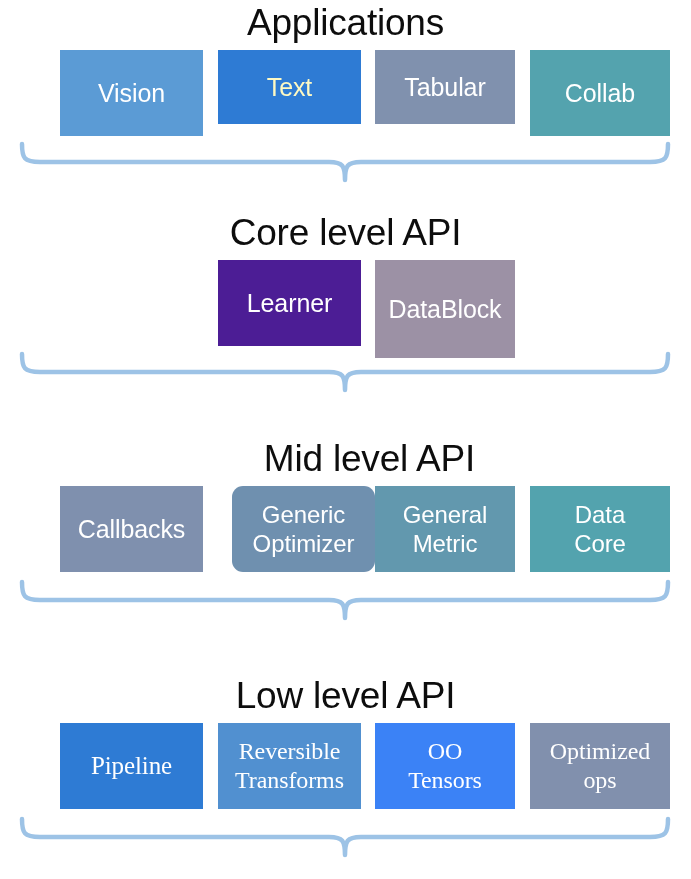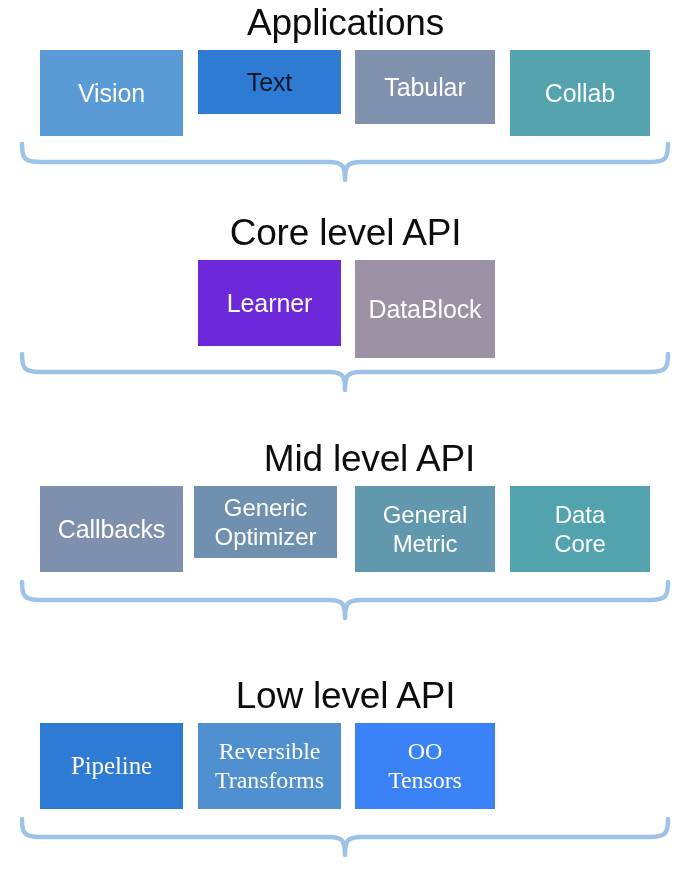--- a/index.html
+++ b/index.html
@@ -44,20 +44,21 @@
     display: flex;
     align-items: center;
     justify-content: center;
     text-align: center;
     color: #ffffff;
     font-size: 25px;
     line-height: 30px;
     font-weight: 400;
     letter-spacing: -0.1px;
     padding: 0 4px;
+    margin-left: 20px;
   }
   .box.two-line {
     font-size: 24px;
     line-height: 29px;
   }
   .brace-wrap {
     position: absolute;
     left: 0;
     width: 691px;
     height: 58px;
@@ -91,71 +92,72 @@
 </head>
 <body style="background: rgb(255, 255, 255);">
 
 <div id="diagram">
 
   <section class="layer" id="layer-applications">
     <div class="layer-title t-applications" style="color: rgb(13, 13, 13);">Applications</div>
 
     <div class="box-row r-applications">
       <div class="box" style="left: 40px; width: 143px; height: 86px; background: rgb(91, 155, 213); color: rgb(255, 255, 255);">Vision</div>
-      <div class="box" style="left: 198px; width: 143px; height: 64px; background: rgb(46, 123, 212); color: #0f172a;">Text</div>
+      <div class="box" style="left: 198px; width: 143px; height: 74px; background: rgb(46, 123, 212); color: #fef9c3;">Text</div>
       <div class="box" style="left: 355px; width: 140px; height: 74px; background: rgb(128, 145, 174); color: rgb(255, 255, 255);">Tabular</div>
       <div class="box" style="left: 510px; width: 140px; height: 86px; background: rgb(84, 163, 174); color: rgb(255, 255, 255);">Collab</div>
     </div>
 
     <div class="brace-wrap b-applications">
       <svg width="691" height="58" viewBox="0 0 691 58" aria-hidden="true">
         <path d="M22 4 C22 18, 24 22, 40 22 L329 22 C343 22, 345 26, 345 40 C345 26, 347 22, 361 22 L650 22 C666 22, 668 18, 668 4" fill="none" stroke="#9DC3E6" stroke-width="4.5" stroke-linecap="round" stroke-linejoin="round"></path>
       </svg>
     </div>
   </section>
 
   <section class="layer" id="layer-high">
     <div class="layer-title t-high" style="color: rgb(13, 13, 13);">Core level API</div>
 
     <div class="box-row r-high">
-      <div class="box" style="left: 198px; width: 143px; height: 86px; background: #6d28d9; color: rgb(255, 255, 255);">Learner</div>
+      <div class="box" style="left: 198px; width: 143px; height: 86px; background: #4c1d95; color: rgb(255, 255, 255);">Learner</div>
       <div class="box" style="left: 355px; width: 140px; height: 98px; background: rgb(156, 145, 165); color: rgb(255, 255, 255);">DataBlock</div>
     </div>
 
     <div class="brace-wrap b-high">
       <svg width="691" height="58" viewBox="0 0 691 58" aria-hidden="true">
         <path d="M22 4 C22 18, 24 22, 40 22 L329 22 C343 22, 345 26, 345 40 C345 26, 347 22, 361 22 L650 22 C666 22, 668 18, 668 4" fill="none" stroke="#9DC3E6" stroke-width="4.5" stroke-linecap="round" stroke-linejoin="round"></path>
       </svg>
     </div>
   </section>
 
   <section class="layer" id="layer-mid">
     <div class="layer-title t-mid" style="color: rgb(13, 13, 13); padding-left: 24px;">Mid level API</div>
 
     <div class="box-row r-mid">
       <div class="box" style="left: 40px; width: 143px; height: 86px; background: rgb(127, 144, 174); color: rgb(255, 255, 255);">Callbacks</div>
-      <div class="box two-line" style="left: 194px; width: 143px; height: 72px; background: rgb(111, 144, 175); color: rgb(255, 255, 255);">Generic<br>Optimizer</div>
+      <div class="box two-line" style="left: 212px; width: 143px; height: 86px; background: rgb(111, 144, 175); color: rgb(255, 255, 255); border-radius: 11px;">Generic<br>Optimizer</div>
       <div class="box two-line" style="left: 355px; width: 140px; height: 86px; background: rgb(98, 152, 174); color: rgb(255, 255, 255);">General<br>Metric</div>
       <div class="box two-line" style="left: 510px; width: 140px; height: 86px; background: rgb(83, 163, 174); color: rgb(255, 255, 255);">Data<br>Core</div>
     </div>
 
     <div class="brace-wrap b-mid">
       <svg width="691" height="58" viewBox="0 0 691 58" aria-hidden="true">
         <path d="M22 4 C22 18, 24 22, 40 22 L329 22 C343 22, 345 26, 345 40 C345 26, 347 22, 361 22 L650 22 C666 22, 668 18, 668 4" fill="none" stroke="#9DC3E6" stroke-width="4.5" stroke-linecap="round" stroke-linejoin="round"></path>
       </svg>
     </div>
   </section>
 
   <section class="layer" id="layer-low">
     <div class="layer-title t-low" style="color: rgb(13, 13, 13);">Low level API</div>
 
     <div class="box-row r-low">
       <div class="box" style="left: 40px; width: 143px; height: 86px; background: rgb(46, 123, 212); color: rgb(255, 255, 255);">Pipeline</div>
       <div class="box two-line" style="left: 198px; width: 143px; height: 86px; background: rgb(81, 144, 208); color: rgb(255, 255, 255);">Reversible<br>Transforms</div>
       <div class="box two-line" style="left: 355px; width: 140px; height: 86px; background: #3b82f6; color: rgb(255, 255, 255);">OO<br>Tensors</div>
+      <div class="box two-line" style="left: 510px; width: 140px; height: 86px; background: rgb(129, 144, 173); color: rgb(255, 255, 255);">Optimized<br>ops</div>
     </div>
 
     <div class="brace-wrap b-low">
       <svg width="691" height="58" viewBox="0 0 691 58" aria-hidden="true">
         <path d="M22 4 C22 18, 24 22, 40 22 L329 22 C343 22, 345 26, 345 40 C345 26, 347 22, 361 22 L650 22 C666 22, 668 18, 668 4" fill="none" stroke="#9DC3E6" stroke-width="4.5" stroke-linecap="round" stroke-linejoin="round"></path>
       </svg>
     </div>
   </section>
 
 </div>

